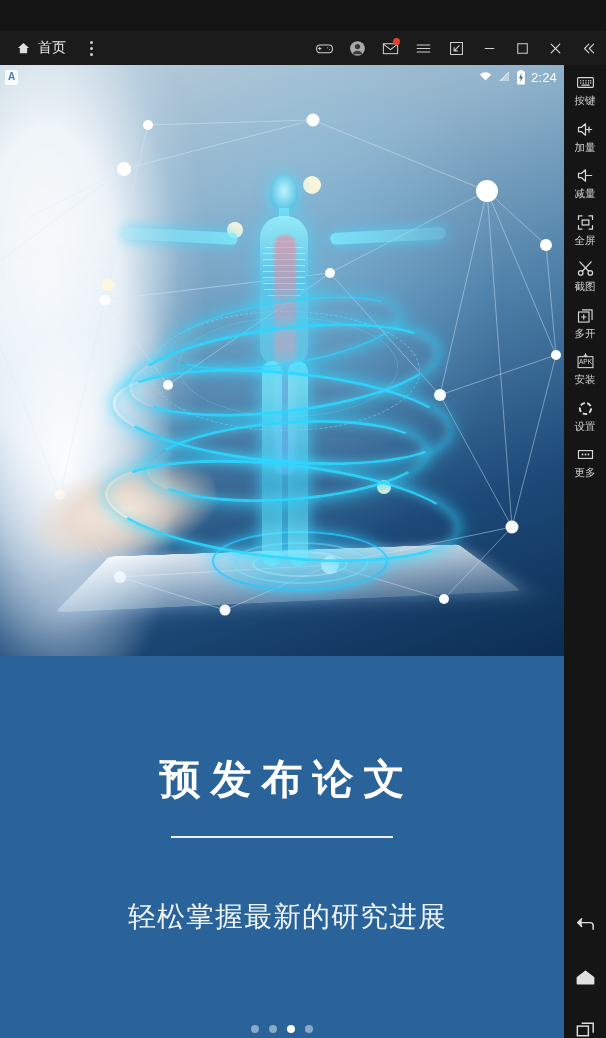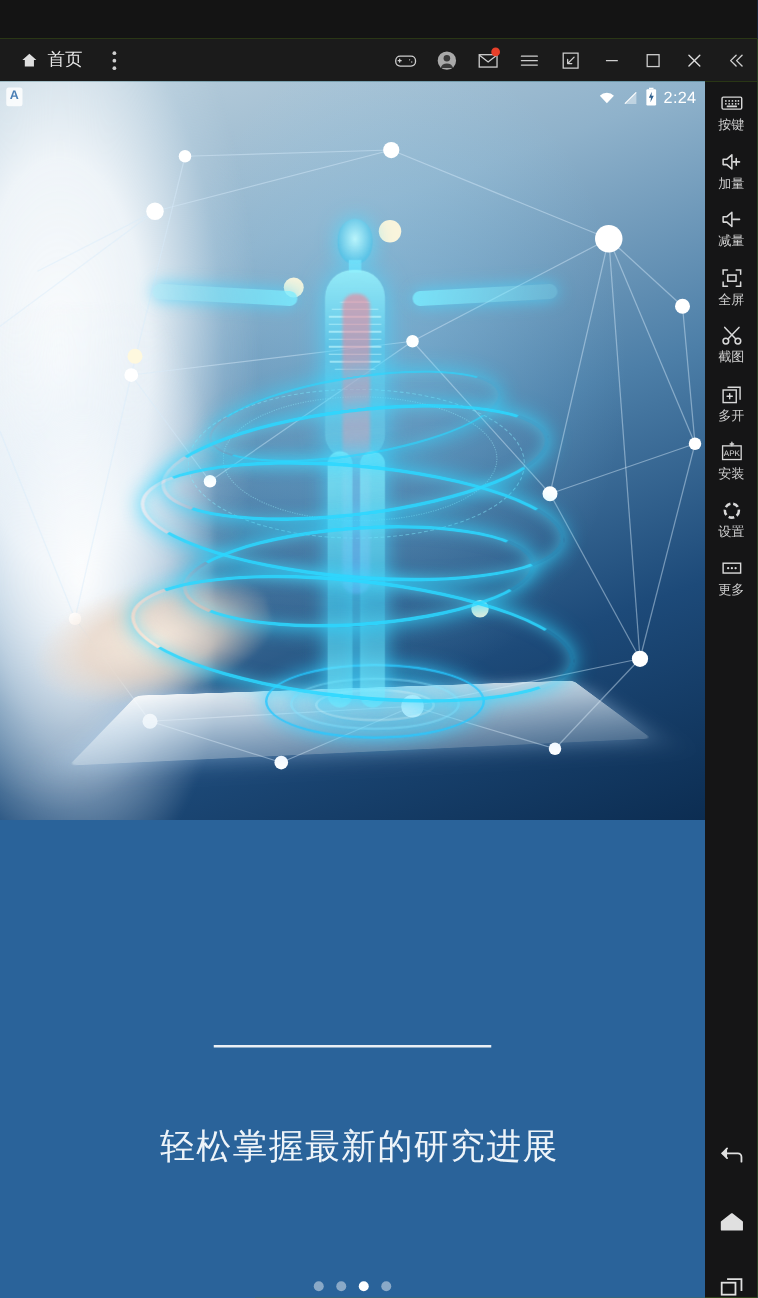--- a/index.html
+++ b/index.html
@@ -188,21 +188,21 @@
   .statusbar {
     position: absolute; top: 0; left: 0; width: 564px; height: 24px;
     display: flex; align-items: center; padding: 0 7px 0 5px;
     color: #ffffff; font-size: 12.5px; z-index: 12;
   }
   .sb-appicon {
     width: 13px; height: 15px; background: rgba(255,255,255,.82);
     border-radius: 2px; display: flex; align-items: center; justify-content: center;
     color: #4a7fb5; font-size: 10px; font-weight: bold; line-height: 1;
   }
-  .sb-right { margin-left: auto; display: flex; align-items: flex-end; gap: 5px; }
+  .sb-right { margin-left: auto; display: flex; align-items: flex-start; gap: 5px; }
   .sb-time { font-size: 13px; letter-spacing: .2px; }
 
   
   .panel {
     position: absolute; top: 591px; left: 0; width: 564px; height: 413px;
     background: #2a639a;
   }
   .panel-title {
     position: absolute; top: 96px; left: 0; width: 564px; text-align: center;
     color: #ffffff; font-size: 41px; font-weight: bold; letter-spacing: 10px;
@@ -432,20 +432,21 @@
             <rect x="3.6" y="0" width="4.8" height="1.8" fill="#ffffff"></rect>
             <rect x="0.8" y="1.8" width="10.4" height="17.4" rx="1.3" fill="#ffffff"></rect>
             <path d="M6.7 4.4 3.4 11h2.3l-.6 4.8 3.6-6.9H6.2Z" fill="#2d5f8e"></path>
           </svg>
         </span>
         <span class="sb-time">2:24</span>
       </span>
     </div>
 
     <div class="panel">
+      <div class="panel-title">预发布论文</div>
       <div class="panel-rule"></div>
       <div class="panel-sub2">轻松掌握最新的研究进展</div>
       <div class="dots">
         <span class="dot"></span>
         <span class="dot"></span>
         <span class="dot active"></span>
         <span class="dot"></span>
       </div>
     </div>
   </div>

